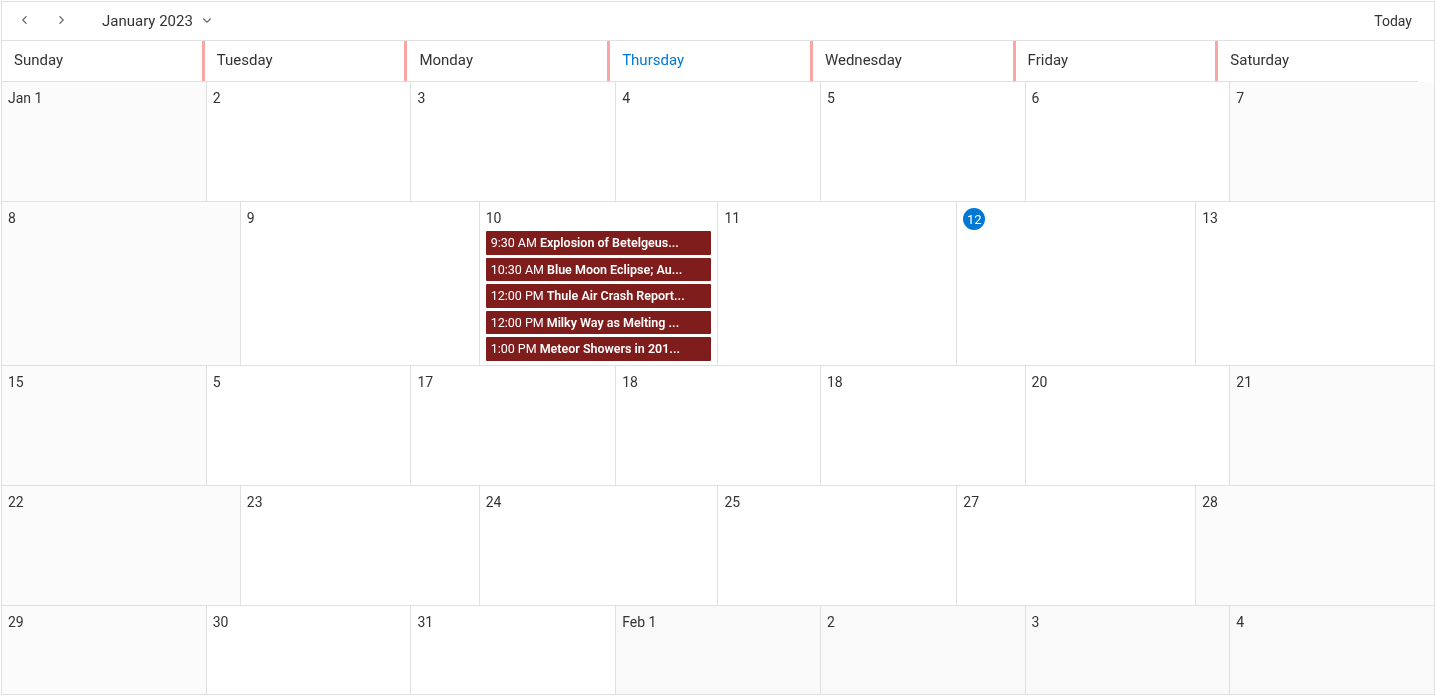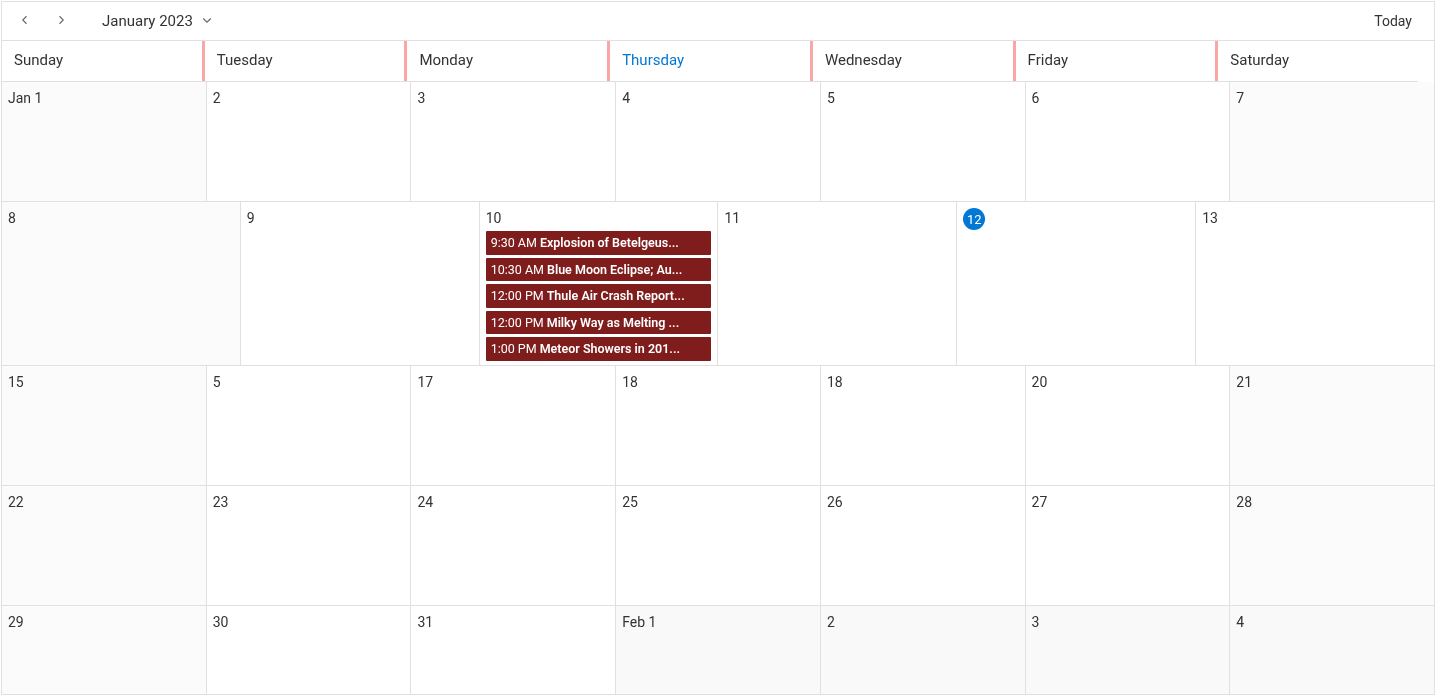--- a/index.html
+++ b/index.html
@@ -201,21 +201,20 @@
         <div class="day-cell in-month"><span class="day-number">18</span></div>
         <div class="day-cell in-month"><span class="day-number">18</span></div>
         <div class="day-cell in-month"><span class="day-number">20</span></div>
         <div class="day-cell in-month weekend"><span class="day-number">21</span></div>
       </div>
       <div class="week-row">
         <div class="day-cell in-month weekend"><span class="day-number">22</span></div>
         <div class="day-cell in-month"><span class="day-number">23</span></div>
         <div class="day-cell in-month"><span class="day-number">24</span></div>
         <div class="day-cell in-month"><span class="day-number">25</span></div>
-        <div class="day-cell in-month"><span class="day-number">26</span></div>
         <div class="day-cell in-month"><span class="day-number">27</span></div>
         <div class="day-cell in-month weekend"><span class="day-number">28</span></div>
       </div>
       <div class="week-row">
         <div class="day-cell in-month weekend"><span class="day-number">29</span></div>
         <div class="day-cell in-month"><span class="day-number">30</span></div>
         <div class="day-cell in-month"><span class="day-number">31</span></div>
         <div class="day-cell"><span class="day-number">Feb 1</span></div>
         <div class="day-cell"><span class="day-number">2</span></div>
         <div class="day-cell"><span class="day-number">3</span></div>

